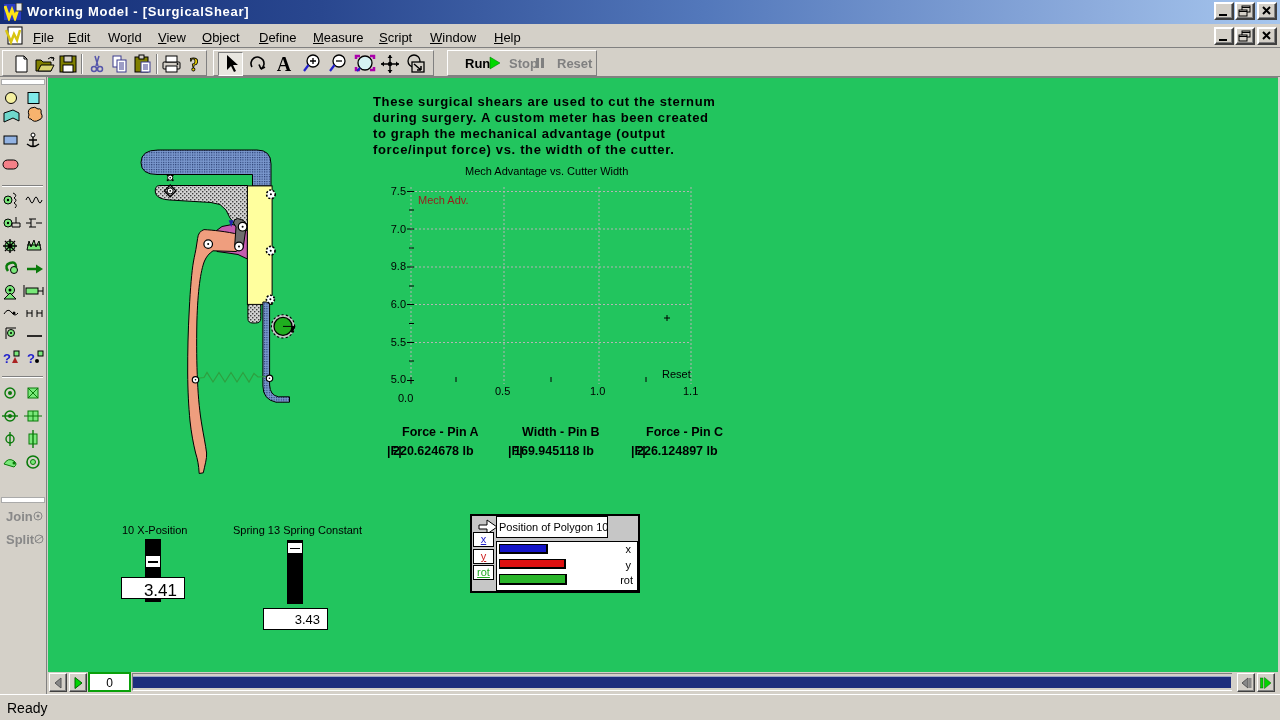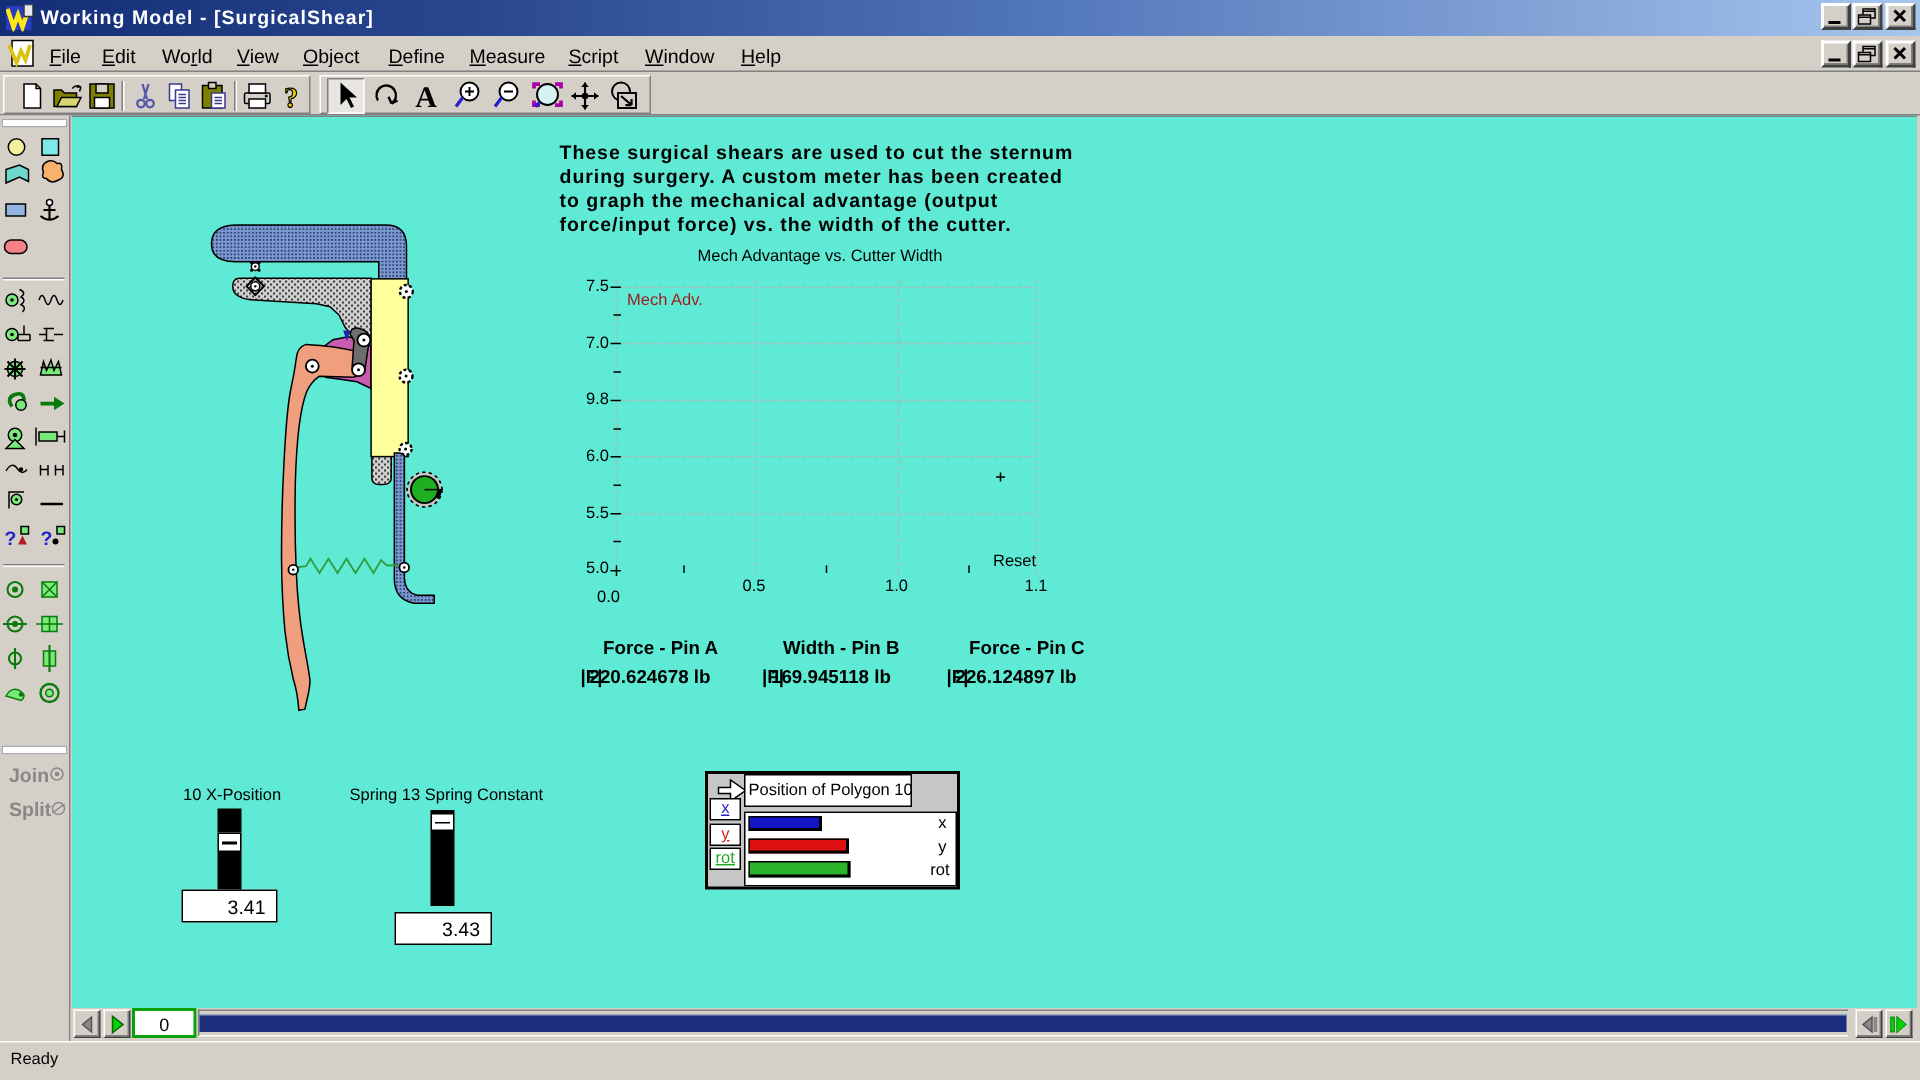--- a/index.html
+++ b/index.html
@@ -23,30 +23,30 @@
 .tbsect { position:absolute; top:1px; height:26px;
   border-top:1px solid #fff; border-left:1px solid #fff;
   border-right:1px solid #808080; border-bottom:1px solid #808080; background:#d4d0c8; }
 .tbtn { position:absolute; top:2px; width:24px; height:22px; }
 .tsep { position:absolute; top:3px; width:2px; height:20px; border-left:1px solid #808080; border-right:1px solid #fff; }
 
 #leftpanel { left:0; top:77px; width:47px; height:617px; background:#d4d0c8;
   border-right:1px solid #808080; }
 .lpsep { position:absolute; left:2px; width:41px; height:2px; border-top:1px solid #808080; border-bottom:1px solid #fff; }
 
-#canvas { left:48px; top:77px; width:1230px; height:595px; background:#5eead4; border-top:1px solid #808080; }
+#canvas { left:48px; top:77px; width:1230px; height:595px; background:#22c55e; border-top:1px solid #808080; }
 
 #playerbar { left:47px; top:672px; width:1233px; height:22px; background:#d4d0c8; }
 .pbtn { position:absolute; top:1px; width:18px; height:19px; background:#d4d0c8;
   border-top:1px solid #fff; border-left:1px solid #fff;
   border-right:1px solid #404040; border-bottom:1px solid #404040;
   box-shadow:inset -1px -1px 0 #808080; }
 
 #statusbar { left:0; top:694px; width:1280px; height:26px; background:#d4d0c8; border-top:1px solid #fff; }
-#statusbar span { position:absolute; left:7px; top:5px; font-size:11px; }
+#statusbar span { position:absolute; left:7px; top:5px; font-size:14px; }
 
 #desc { left:325px; top:16px; width:400px; font-size:13px; font-weight:bold; line-height:16px; letter-spacing:0.65px; color:#000; white-space:nowrap; }
 .ylab { position:absolute; width:30px; text-align:right; font-size:11px; }
 .glabel { position:absolute; font-size:11px; color:#000; }
 .meterT { position:absolute; font-size:12.5px; font-weight:bold; }
 .meterV { position:absolute; font-size:12.5px; font-weight:bold; }
 </style>
 </head>
 <body>
 
@@ -191,20 +191,32 @@
       <circle cx="12" cy="11" r="2.2" fill="#000"></circle>
       <path d="M12 2 L12 20 M3 11 L21 11" stroke="#000" stroke-width="1.4"></path>
       <path d="M12 2 L9.5 5 L14.5 5 Z M12 20 L9.5 17 L14.5 17 Z M3 11 L6 8.5 L6 13.5 Z M21 11 L18 8.5 L18 13.5 Z" fill="#000"></path>
     </svg>
 
     <svg class="tbtn" style="left:190px" width="24" height="22" viewBox="0 0 24 22">
       <circle cx="10" cy="8" r="6" fill="none" stroke="#000" stroke-width="1.3"></circle>
       <rect x="8" y="9" width="12" height="10" fill="#d4d0c8" stroke="#000" stroke-width="1.3"></rect>
       <path d="M10 11 L17 17 M17 17 L17 13 M17 17 L13 17" stroke="#000" stroke-width="1.5" fill="none"></path>
     </svg>
+  </div>
+  <div class="tbsect" style="left:447px;width:150px">
+    <span class="abs" style="left:17px;top:5px;font-size:13px;font-weight:bold">Run</span>
+    <svg class="abs" style="left:40px;top:5px" width="14" height="14">
+        <path d="M2 1 L12 7 L2 13 Z" fill="#00d800" stroke="#007000" stroke-width="0.5"></path>
+      </svg>
+    <span class="abs" style="left:61px;top:5px;font-size:13px;font-weight:bold;color:#808080">Stop</span>
+    <svg class="abs" style="left:87px;top:5px" width="10" height="14">
+        <rect x="1" y="2" width="3" height="10" fill="#808080"></rect>
+        <rect x="6" y="2" width="3" height="10" fill="#808080"></rect>
+      </svg>
+    <span class="abs" style="left:109px;top:5px;font-size:13px;font-weight:bold;color:#808080">Reset</span>
   </div>
 </div>
 
 <div id="leftpanel" class="abs">
   <div class="abs" style="left:1px;top:2px;width:44px;height:6px;background:#fff;border:1px solid #aaa"></div>
   <svg class="abs" style="left:0;top:9px" width="46" height="98" viewBox="0 0 46 98">
     <circle cx="11" cy="12" r="5.5" fill="#f5f0a0" stroke="#000"></circle>
     <rect x="28" y="6.5" width="11" height="11" fill="#7fe9e9" stroke="#000"></rect>
     <path d="M4 27 L13 24 L19 27 L19 35 L13 32 L4 36 Z" fill="#6fd8cc" stroke="#000"></path>
     <path d="M29 29 Q27 24 31 22 Q35 20 38 23 Q42 22 41 27 Q44 32 39 34 Q34 37 31 33 Q27 33 29 29 Z" fill="#f7b36e" stroke="#000"></path>
@@ -329,21 +341,21 @@
   <span class="meterV" style="left:466px;top:366px">169.945118 lb</span>
   <span class="meterV" style="left:583px;top:366px">|F|</span>
   <span class="meterV" style="left:589px;top:366px">226.124897 lb</span>
 
   <span class="glabel" style="left:74px;top:446px">10 X-Position</span>
   <div class="abs" style="left:97px;top:461px;width:16px;height:63px;background:#000">
     <div class="abs" style="left:0;top:16px;width:16px;height:13px;background:#fff;border:1px solid #000">
       <div class="abs" style="left:2px;top:5px;width:10px;height:1.5px;background:#000"></div>
     </div>
   </div>
-  <div class="abs" style="left:73px;top:515px;width:64px;height:22px;background:#fff;border:1px solid #000;font-size:13px;text-align:right;padding:3px 7px 0 0">3.41</div>
+  <div class="abs" style="left:73px;top:499px;width:64px;height:22px;background:#fff;border:1px solid #000;font-size:17px;text-align:right;padding:3px 7px 0 0">3.41</div>
   <span class="glabel" style="left:185px;top:446px">Spring 13 Spring Constant</span>
   <div class="abs" style="left:239px;top:462px;width:16px;height:64px;background:#000">
     <div class="abs" style="left:0;top:2px;width:16px;height:12px;background:#fff;border:1px solid #000">
       <div class="abs" style="left:2px;top:4.5px;width:10px;height:1.5px;background:#000"></div>
     </div>
   </div>
   <div class="abs" style="left:215px;top:530px;width:65px;height:22px;background:#fff;border:1px solid #000;font-size:13px;text-align:right;padding:3px 7px 0 0">3.43</div>
 
   <div class="abs" style="left:422px;top:436px;width:170px;height:79px;background:#c6c6c6;border:2px solid #000">
     <svg class="abs" style="left:5px;top:3px" width="22" height="16" viewBox="0 0 22 16">

